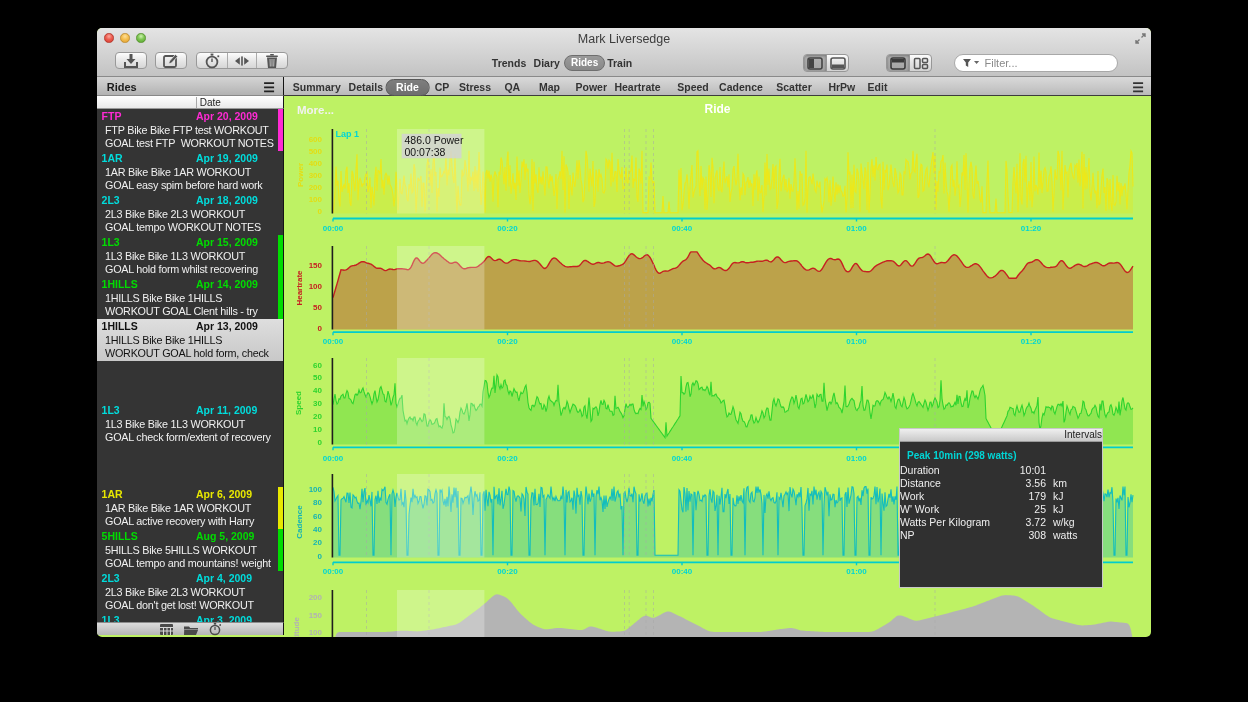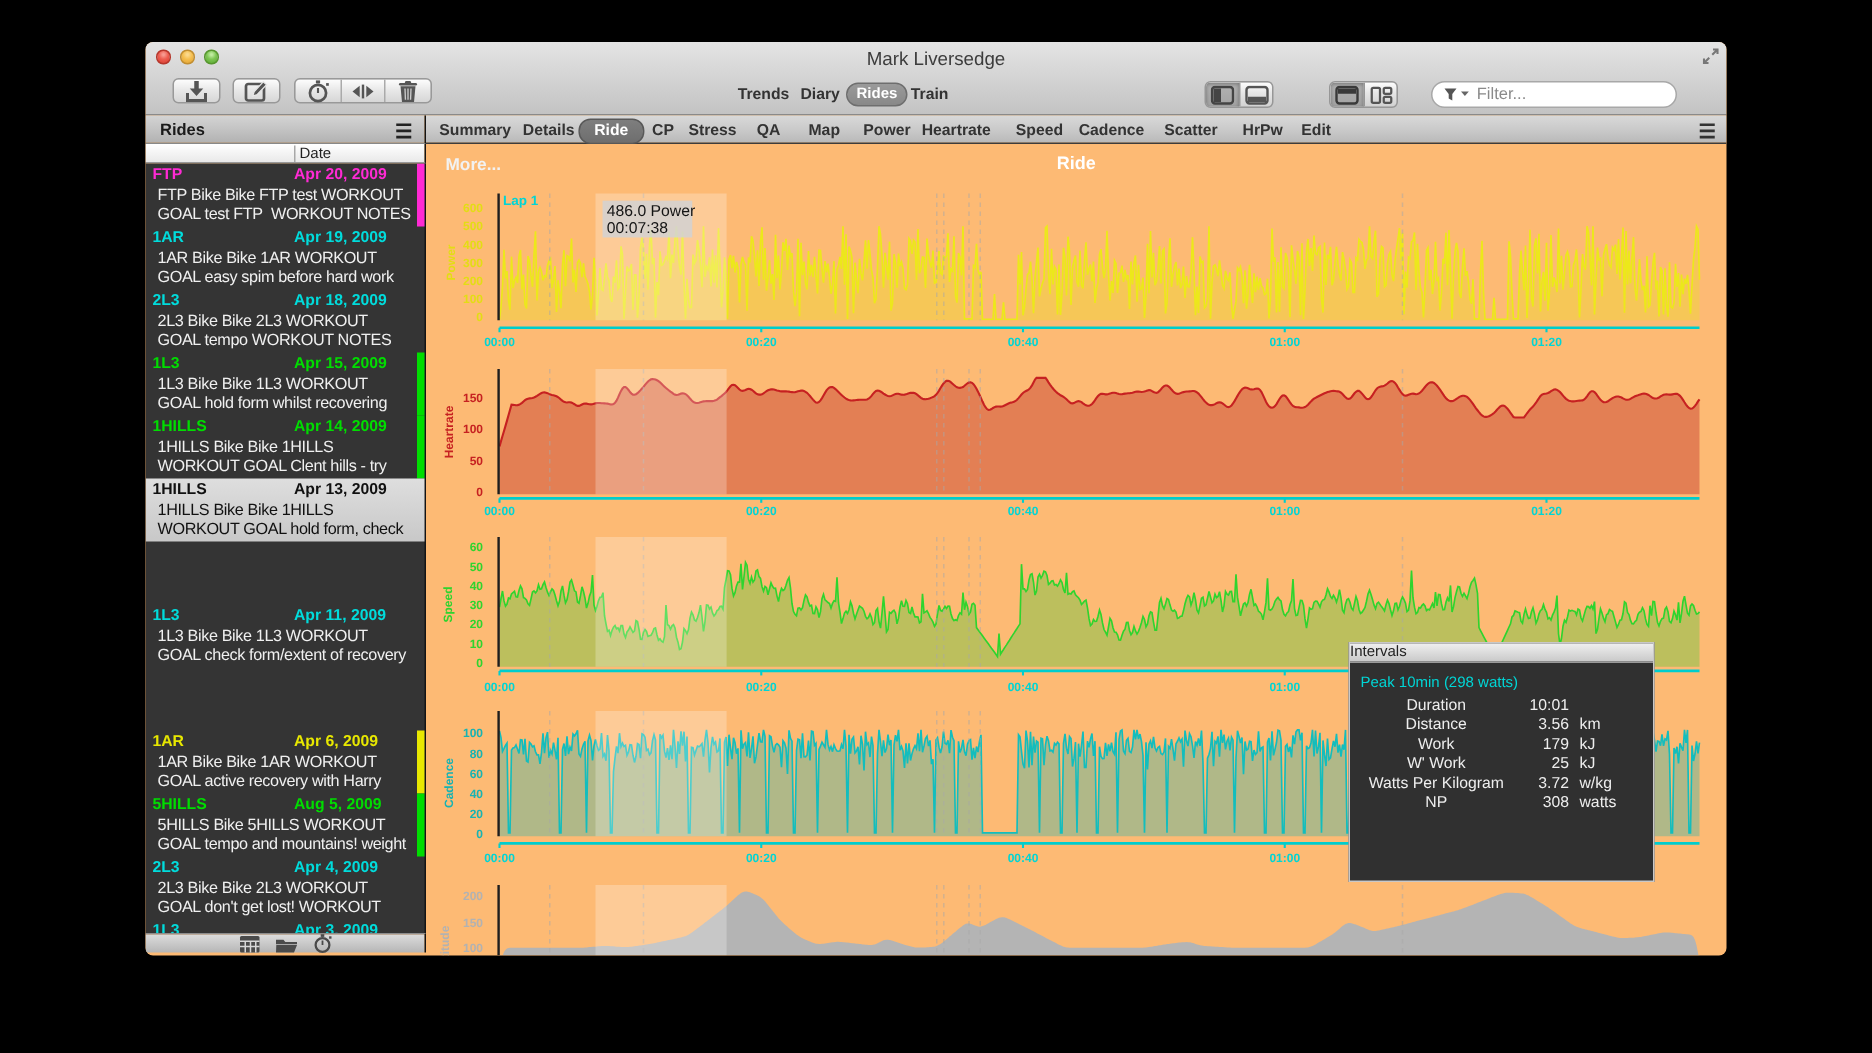--- a/index.html
+++ b/index.html
@@ -1,15 +1,15 @@
 <!DOCTYPE html>
 <html><head><meta charset="utf-8"><style>
 * { margin:0; padding:0; box-sizing:border-box; }
 body { width:1248px; height:702px; background:#000; font-family:"Liberation Sans", sans-serif; overflow:hidden; position:relative; }
-.win { position:absolute; left:97px; top:28px; width:1054px; height:609px; border-radius:5px; background:#fdba74; overflow:hidden; }
+.win { position:absolute; left:97px; top:28px; width:1054px; height:609px; border-radius:5px; background:#bef264; overflow:hidden; }
 .chrome { position:absolute; left:0; top:0; width:1054px; height:49px; background:linear-gradient(#e4e4e4,#d2d2d2 55%,#c3c3c3); border-bottom:1px solid #8a8a8a; }
 .tl { position:absolute; top:5px; width:9.5px; height:9.5px; border-radius:50%; }
 .tl.r { left:7px;  background:radial-gradient(circle at 50% 30%, #f79a90 8%, #ed5e51 45%, #d63a2e); border:0.5px solid #b5372c; }
 .tl.y { left:23px; background:radial-gradient(circle at 50% 30%, #fbd98d 8%, #f5bf4f 45%, #e0a033); border:0.5px solid #c18e31; }
 .tl.g { left:39px; background:radial-gradient(circle at 50% 30%, #c0eba0 8%, #7ec654 45%, #58a62f); border:0.5px solid #57962f; }
 .title { position:absolute; top:4px; left:0; width:1054px; text-align:center; font-size:12.5px; color:#3c3c3c; }
 .fullscr { position:absolute; top:3px; right:4px; }
 .tbtn { position:absolute; top:24px; height:17px; background:linear-gradient(#fdfdfd,#e9e9e9 45%,#d6d6d6); border:1px solid #999; border-radius:4px; display:flex; align-items:center; justify-content:center; }
 .seg { display:flex; align-items:center; justify-content:center; width:33.3%; height:100%; }
 .seg + .seg { border-left:1px solid #aaa; }
@@ -36,24 +36,24 @@
 .row { position:absolute; left:0; width:187px; height:42px; }
 .row.sel { background:linear-gradient(#dedede,#c8c8c8); }
 .row .l1 { position:absolute; left:4.6px; top:1px; width:178px; height:13px; }
 .row .code { position:absolute; left:0; top:0; font-size:10.5px; font-weight:bold; }
 .row .date { position:absolute; left:94.4px; top:0; font-size:10.5px; font-weight:bold; }
 .row .dsc { position:absolute; left:8px; top:14.5px; font-size:10.8px; white-space:nowrap; letter-spacing:-0.25px; }
 .row .dsc + .dsc { top:27.5px; }
 .row .bar { position:absolute; right:0; top:0; width:6px; height:42px; }
 .botbar { position:absolute; left:0; top:594px; width:187px; height:13px; background:linear-gradient(#dcdcdc,#b6b6b6); border-top:1px solid #8c8c8c; border-right:1px solid #141414; display:flex; align-items:center; justify-content:center; gap:9px; }
 .ivp { position:absolute; left:802px; top:400px; width:204px; height:160px; background:#303030; border:1px solid #c8c8c8; }
-.ivp .tt { height:13px; background:linear-gradient(#efefef,#c9c9c9); text-align:left; font-size:10px; color:#222; border-bottom:1px solid #9a9a9a; }
-.ivp .pk { position:absolute; left:7px; top:21px; font-size:10px; font-weight:normal; color:#00d5d5; }
+.ivp .tt { height:13px; background:linear-gradient(#efefef,#c9c9c9); text-align:right; font-size:10px; color:#222; border-bottom:1px solid #9a9a9a; }
+.ivp .pk { position:absolute; left:7px; top:21px; font-size:10px; font-weight:bold; color:#00d5d5; }
 .ivp .ln { position:absolute; left:0; width:100%; font-size:10.5px; color:#eee; }
-.ivp .la { display:inline-block; width:115px; text-align:center; }
+.ivp .la { display:inline-block; width:115px; text-align:left; }
 .ivp .va { display:inline-block; width:31px; text-align:right; }
 .ivp .un { margin-left:7px; }
 </style></head><body>
 <div class="win">
  <div class="chrome">
   <div class="tl r"></div>
       <div class="tl y"></div>
       <div class="tl g"></div>
   <div class="title">Mark Liversedge</div>
   <div class="fullscr"><svg width="13" height="13" viewBox="0 0 13 13">

